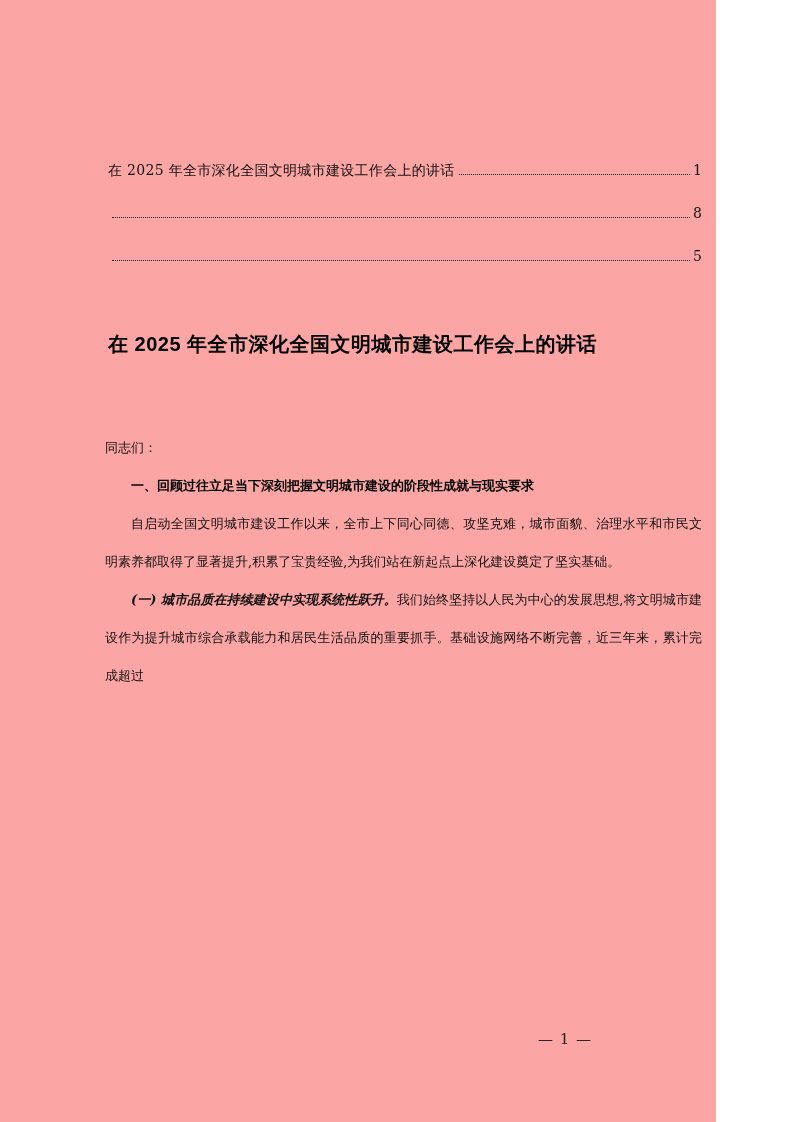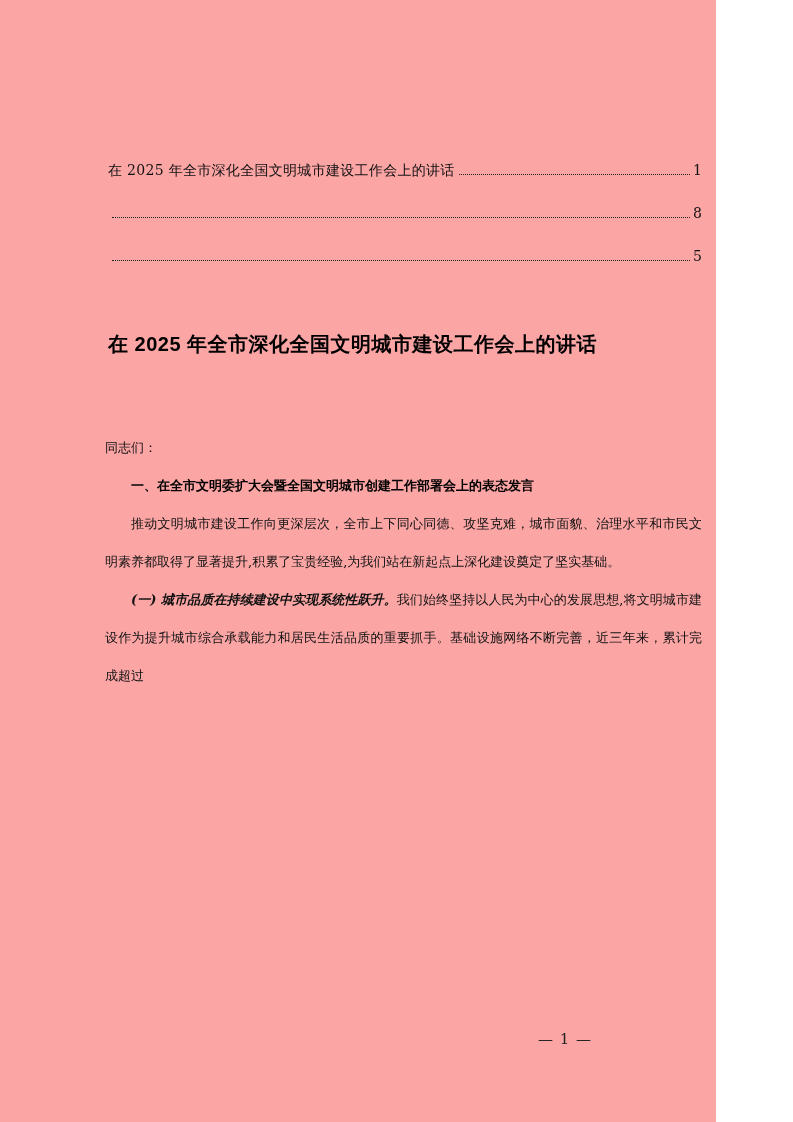--- a/index.html
+++ b/index.html
@@ -113,20 +113,20 @@
     <div class="toc-item">
       <span class="toc-leader"></span>
       <span class="toc-page">5</span>
     </div>
   </div>
 
   <h1 class="doc-title">在 2025 年全市深化全国文明城市建设工作会上的讲话</h1>
 
   <div class="body-text">
     <p class="salutation">同志们：</p>
-    <p class="section-heading">一、在全市文明委扩大会暨全国文明城市创建工作部署会上的表态发言</p>
-    <p class="para">推动文明城市建设工作向更深层次，全市上下同心同德、攻坚克难，城市面貌、治理水平和市民文明素养都取得了显著提升,积累了宝贵经验,为我们站在新起点上深化建设奠定了坚实基础。</p>
+    <p class="section-heading">一、回顾过往立足当下深刻把握文明城市建设的阶段性成就与现实要求</p>
+    <p class="para">自启动全国文明城市建设工作以来，全市上下同心同德、攻坚克难，城市面貌、治理水平和市民文明素养都取得了显著提升,积累了宝贵经验,为我们站在新起点上深化建设奠定了坚实基础。</p>
     <p class="para"><span class="lead-in">(一) 城市品质在持续建设中实现系统性跃升。</span><span>我们始终坚持以人民为中心的发展思想,将文明城市建设作为提升城市综合承载能力和居民生活品质的重要抓手。基础设施网络不断完善，近三年来，累计完成超过</span></p>
   </div>
 
   <div class="footer-page-number">— 1 —</div>
 
 </div>
 
 </body></html>

